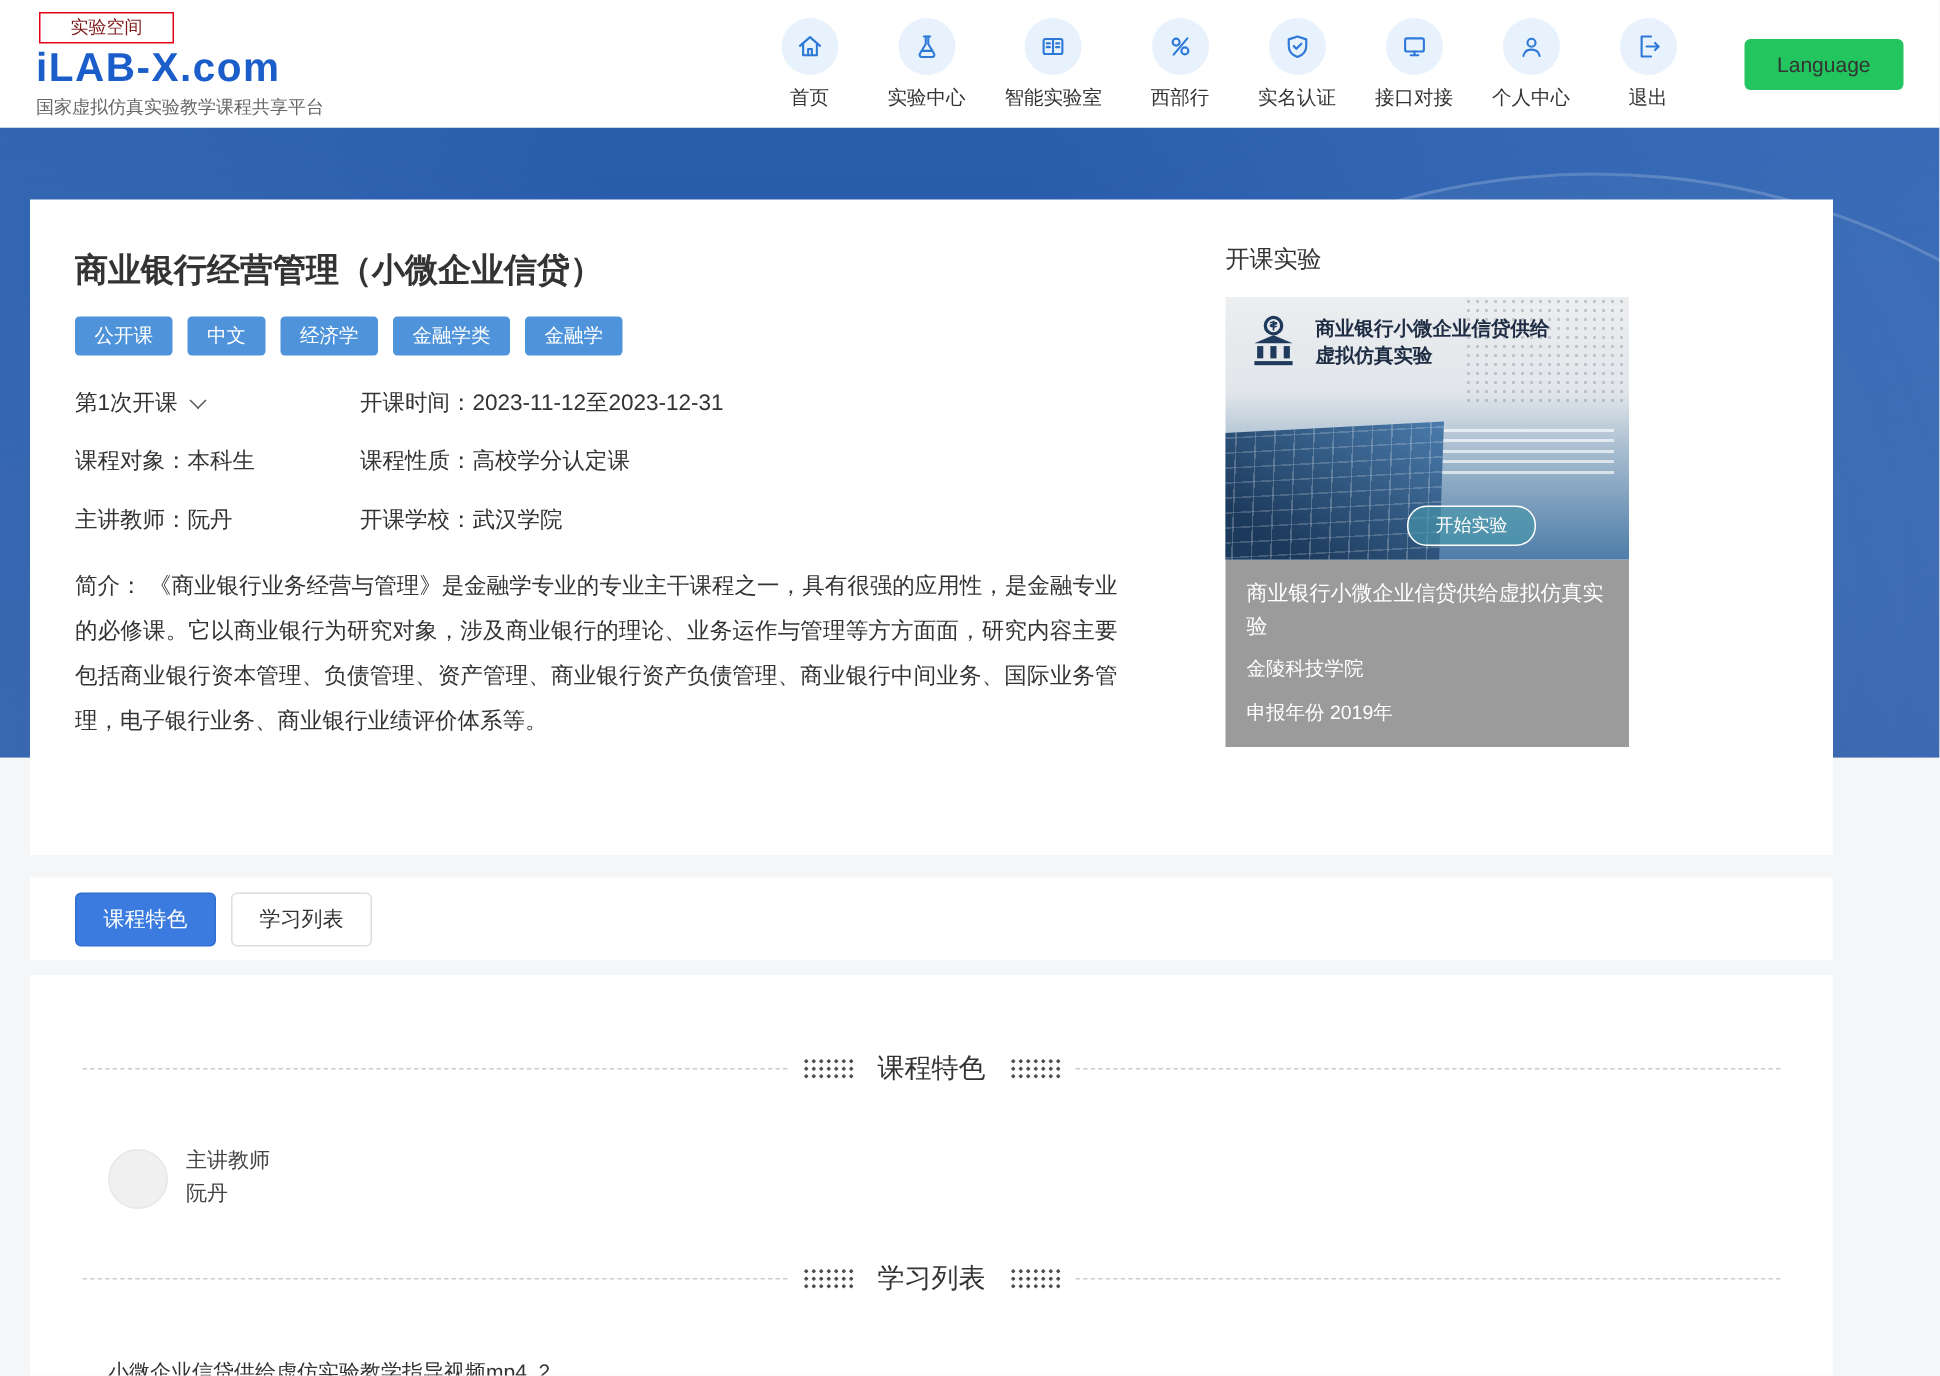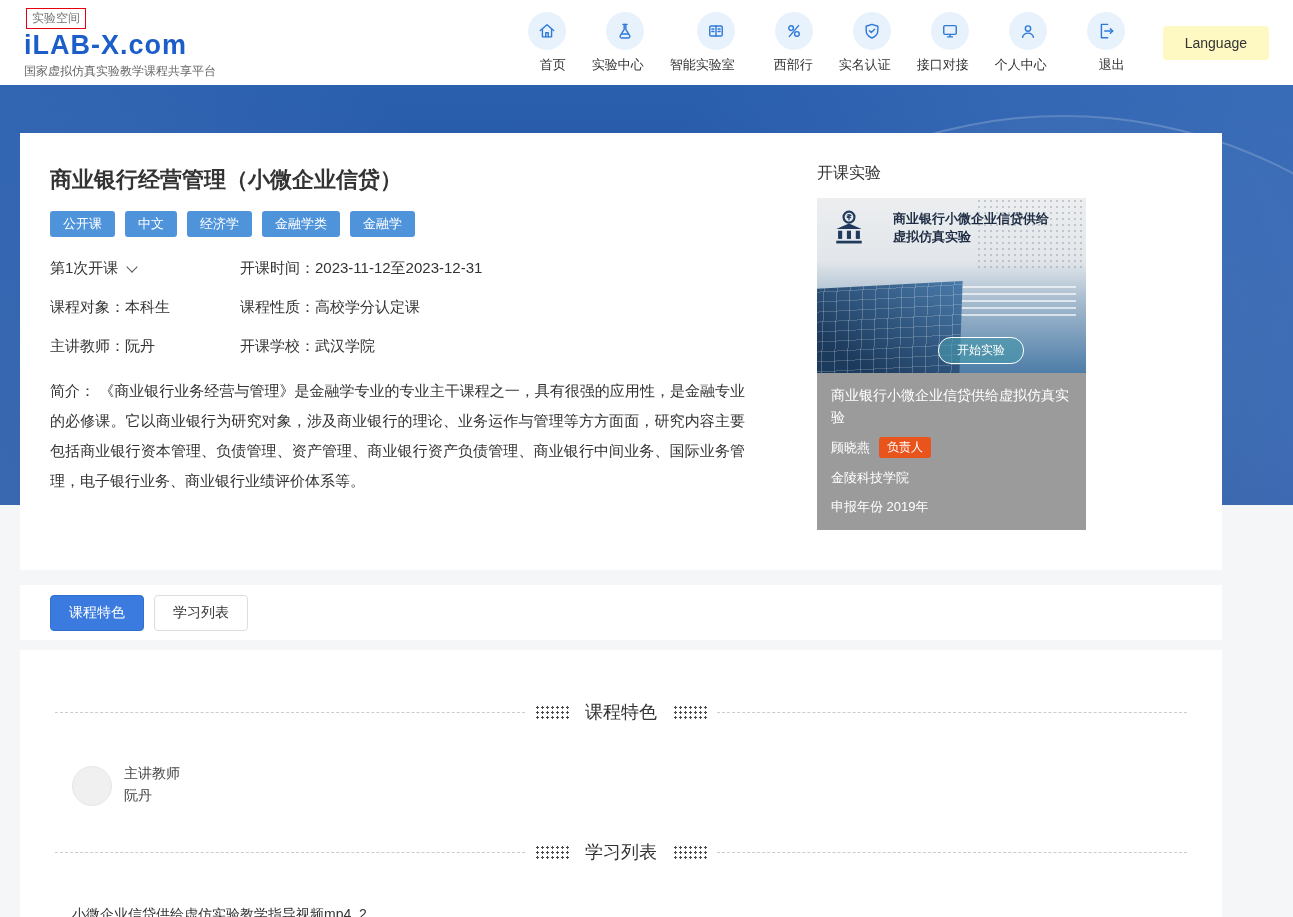--- a/index.html
+++ b/index.html
@@ -17,50 +17,50 @@
     background: #fff;
     display: flex;
     align-items: center;
     padding: 0 24px;
     position: relative;
     z-index: 5;
   }
   .logo-block { width: 300px; }
   .logo-badge {
     display: inline-block;
-    color: #737373;
+    color: #7f1d1d;
     border: 1px solid #e60012;
     font-size: 12px;
-    padding: 1px 5px;
+    padding: 1px 20px;
     margin: 2px 0 1px 2px;
   }
   .brand {
     font-size: 27px;
     font-weight: 800;
     color: #1b5ec9;
     letter-spacing: 1px;
     line-height: 30px;
   }
   .tagline { font-size: 12px; color: #666; margin-top: 3px; }
 
   .nav { display: flex; align-items: center; gap: 26px; margin-left: 210px; }
   .nav-item {
-    display: flex; flex-direction: column; align-items: flex-end; gap: 6px;
+    display: flex; flex-direction: column; align-items: center; gap: 6px;
     cursor: pointer; min-width: 52px;
   }
   .nav-circle {
     width: 38px; height: 38px; border-radius: 50%;
     background: #e8f2fd; display: flex; align-items: center; justify-content: center;
   }
   .nav-circle svg { stroke: #2e79d8; fill: none; stroke-width: 1.7; stroke-linecap: round; stroke-linejoin: round; }
   .nav-label { font-size: 13px; color: #333; white-space: nowrap; }
 
   .lang-btn {
     margin-left: 38px;
-    background: #fef9c3;
+    background: #22c55e;
     border: none;
     color: #333;
     font-size: 14px;
     padding: 9px 22px;
     border-radius: 4px;
     cursor: pointer;
     font-family: inherit;
   }
 
   
@@ -117,21 +117,21 @@
   .exp-heading { font-size: 16px; color: #333; margin-bottom: 14px; margin-top: 2px; }
   .exp-image {
     position: relative; height: 175px; overflow: hidden; cursor: pointer;
     background: linear-gradient(180deg, #eceef0 0%, #e2e6ea 36%, #a8bdd0 58%, #4d7da8 100%);
   }
   .exp-image::after {
     content: ""; position: absolute; right: 0; top: 0; width: 110px; height: 70px;
     background-image: radial-gradient(rgba(120,130,140,0.35) 1px, transparent 1px);
     background-size: 6px 6px;
   }
-  .exp-img-head { position: absolute; top: 10px; left: 12px; right: 8px; display: flex; gap: 24px; z-index: 2; }
+  .exp-img-head { position: absolute; top: 10px; left: 12px; right: 8px; display: flex; gap: 8px; z-index: 2; }
   .exp-img-title { font-size: 13px; font-weight: 700; color: #1f2d44; line-height: 18px; padding-top: 2px; }
   .building {
     position: absolute; left: -8px; bottom: -6px; width: 152px; height: 94px;
     background:
       repeating-linear-gradient(90deg, rgba(255,255,255,0.22) 0 1px, transparent 1px 13px),
       repeating-linear-gradient(0deg, rgba(255,255,255,0.18) 0 1px, transparent 1px 10px),
       linear-gradient(215deg, #4a7bab 0%, #1c3a5c 75%);
     transform: skew(-2deg, -3deg);
   }
   .faux-lines {
@@ -343,24 +343,20 @@
             <div>虚拟仿真实验</div>
           </div>
         </div>
         <div class="faux-lines"></div>
         <div class="building"></div>
         <button class="start-btn">开始实验</button>
       </div>
 
       <div class="exp-info">
         <div class="exp-info-title">商业银行小微企业信贷供给虚拟仿真实验</div>
-        <div class="leader-row">
-          <span>顾晓燕</span>
-          <span class="leader-badge">负责人</span>
-        </div>
         <div class="exp-school">金陵科技学院</div>
         <div>申报年份 2019年</div>
       </div>
     </aside>
   </main>
 
   <div class="tabs-strip">
     <button class="tab-btn active">课程特色</button>
     <button class="tab-btn inactive">学习列表</button>
   </div>

